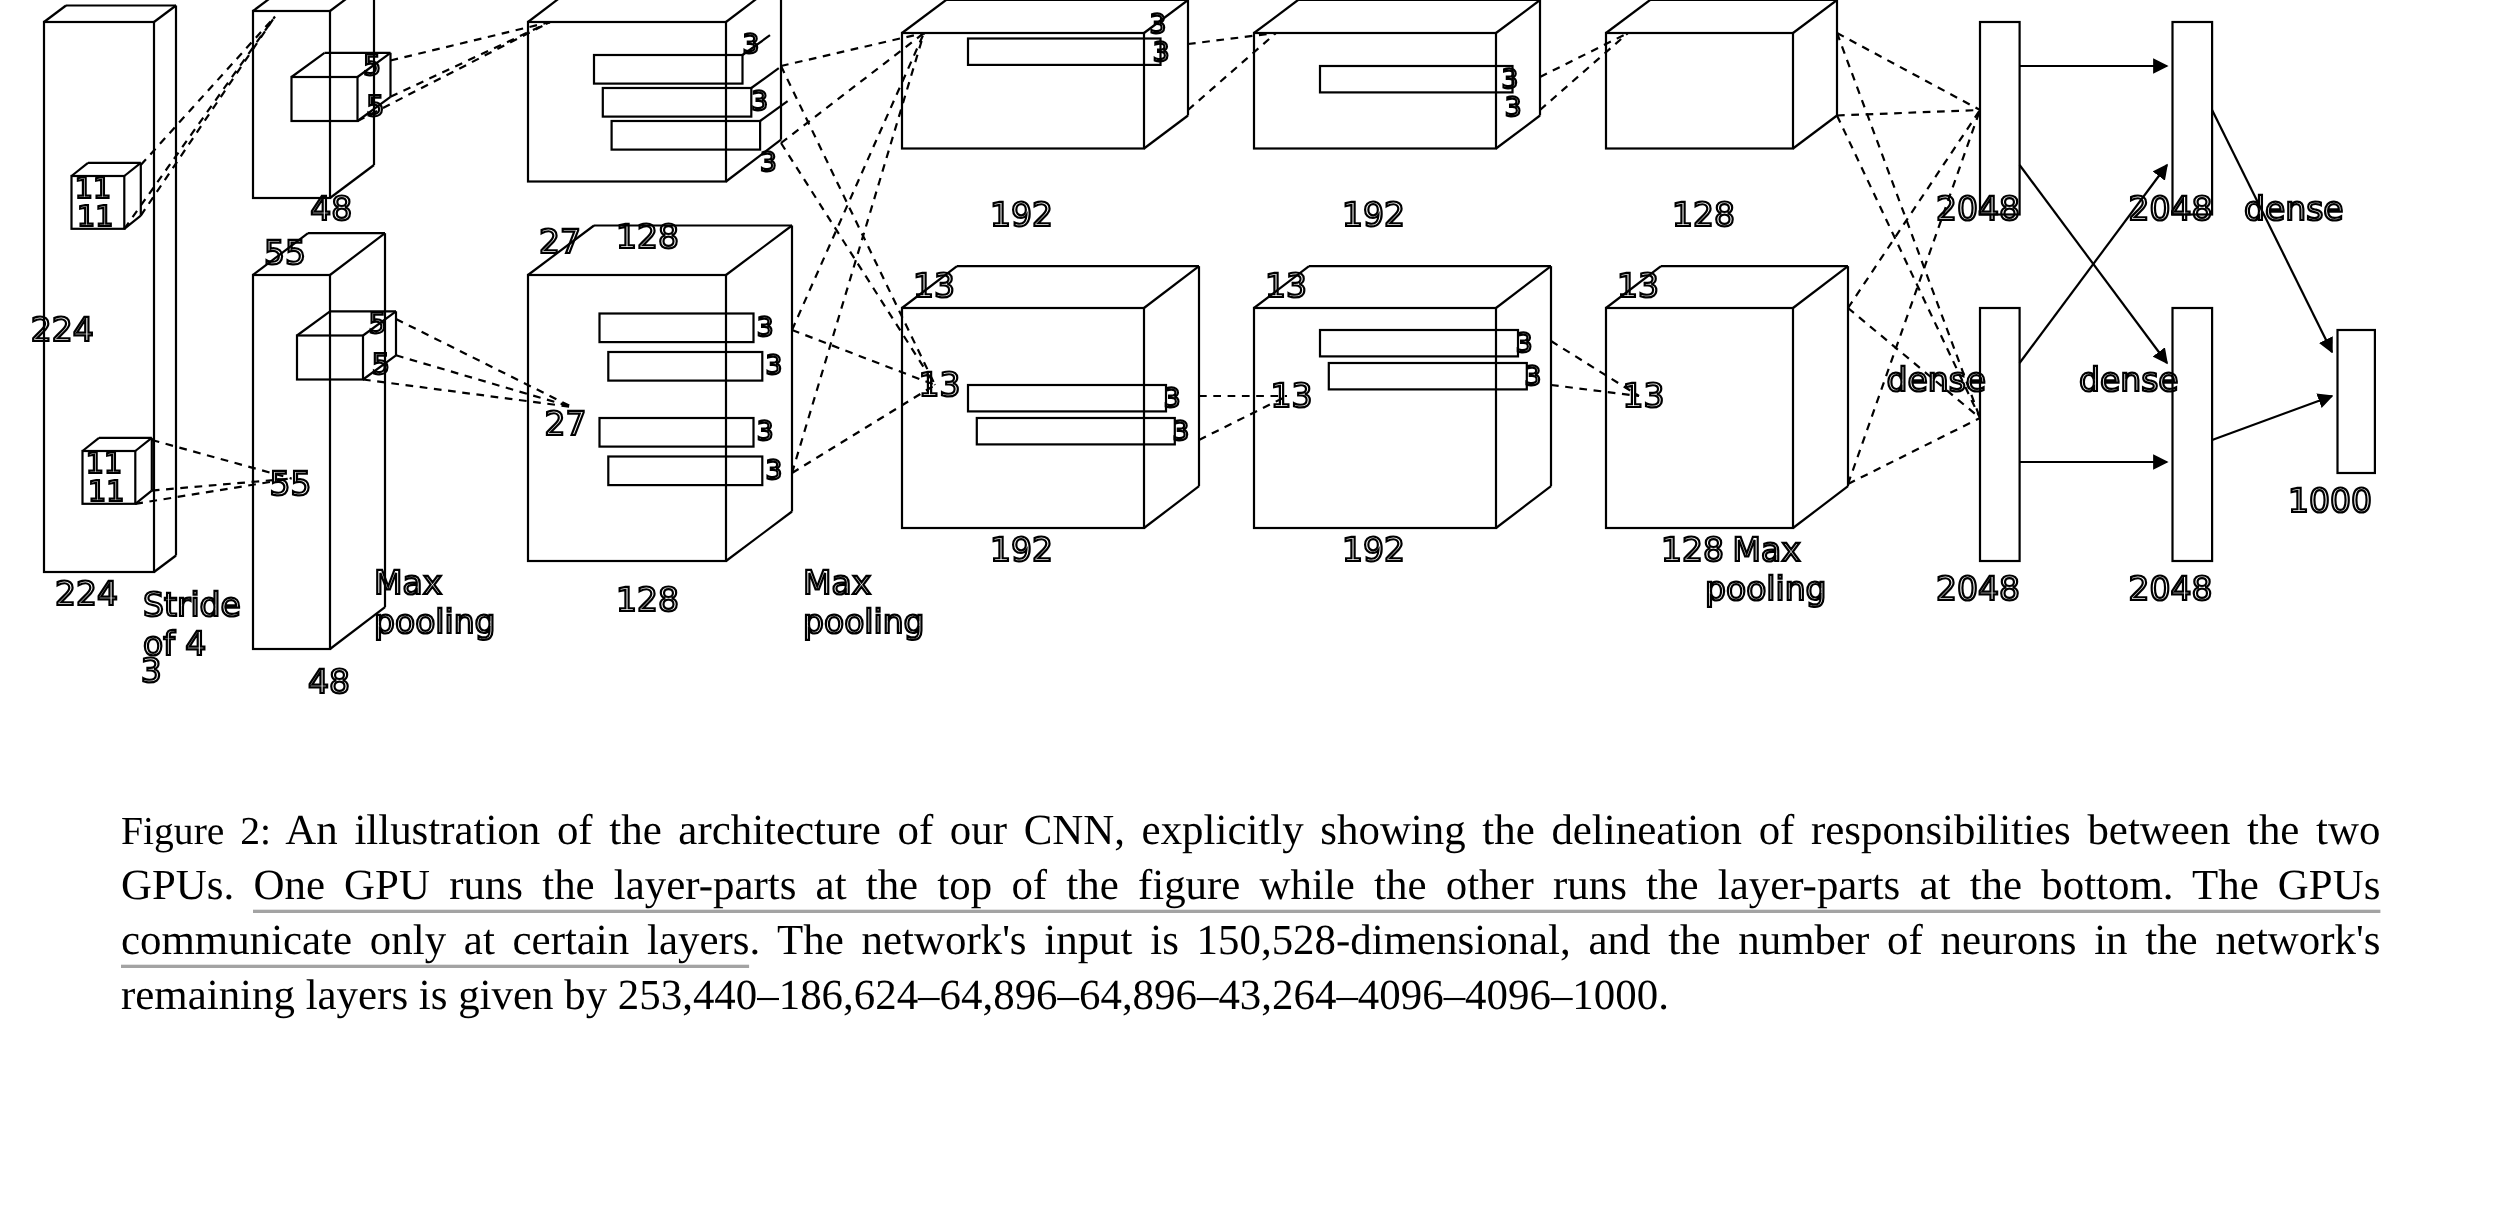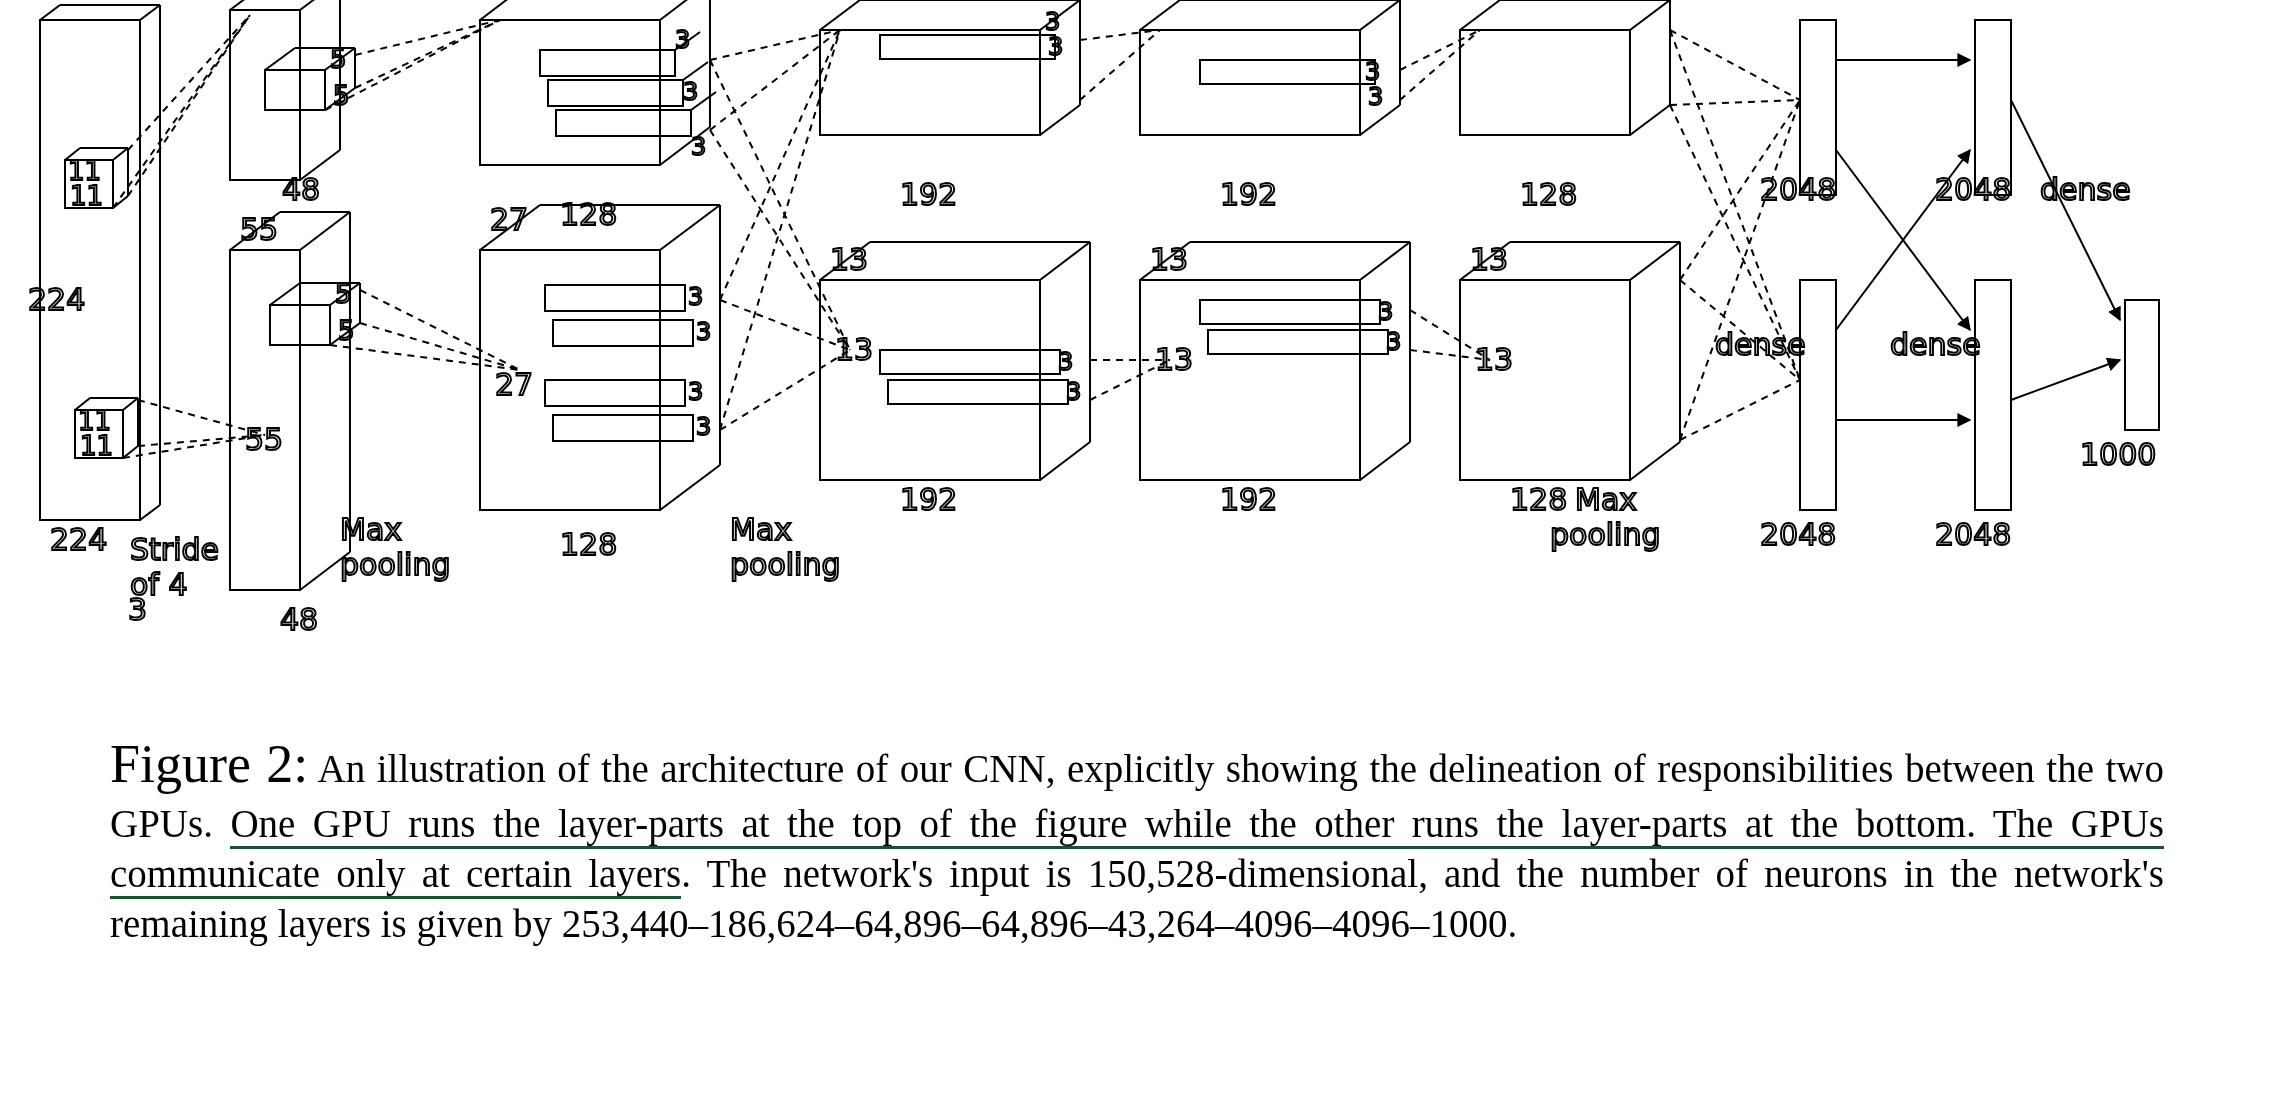--- a/index.html
+++ b/index.html
@@ -26,24 +26,24 @@
   .caption {
     position: absolute;
     left: 110px;
     right: 110px;
     top: 730px;
     font-size: 39px;
     line-height: 1.28;
     text-align: justify;
   }
   .caption .fig-label {
-    font-size: 54px;
+    font-size: 36px;
   }
   .underline-red {
-    border-bottom: 3px solid #14532d;
+    border-bottom: 3px solid #a3a3a3;
     padding-bottom: 1px;
   }
 </style>
 </head>
 <body>
 
 <div class="page">
 
   <div class="diagram">
     <svg width="2234" height="680" viewBox="0 0 2234 680">

